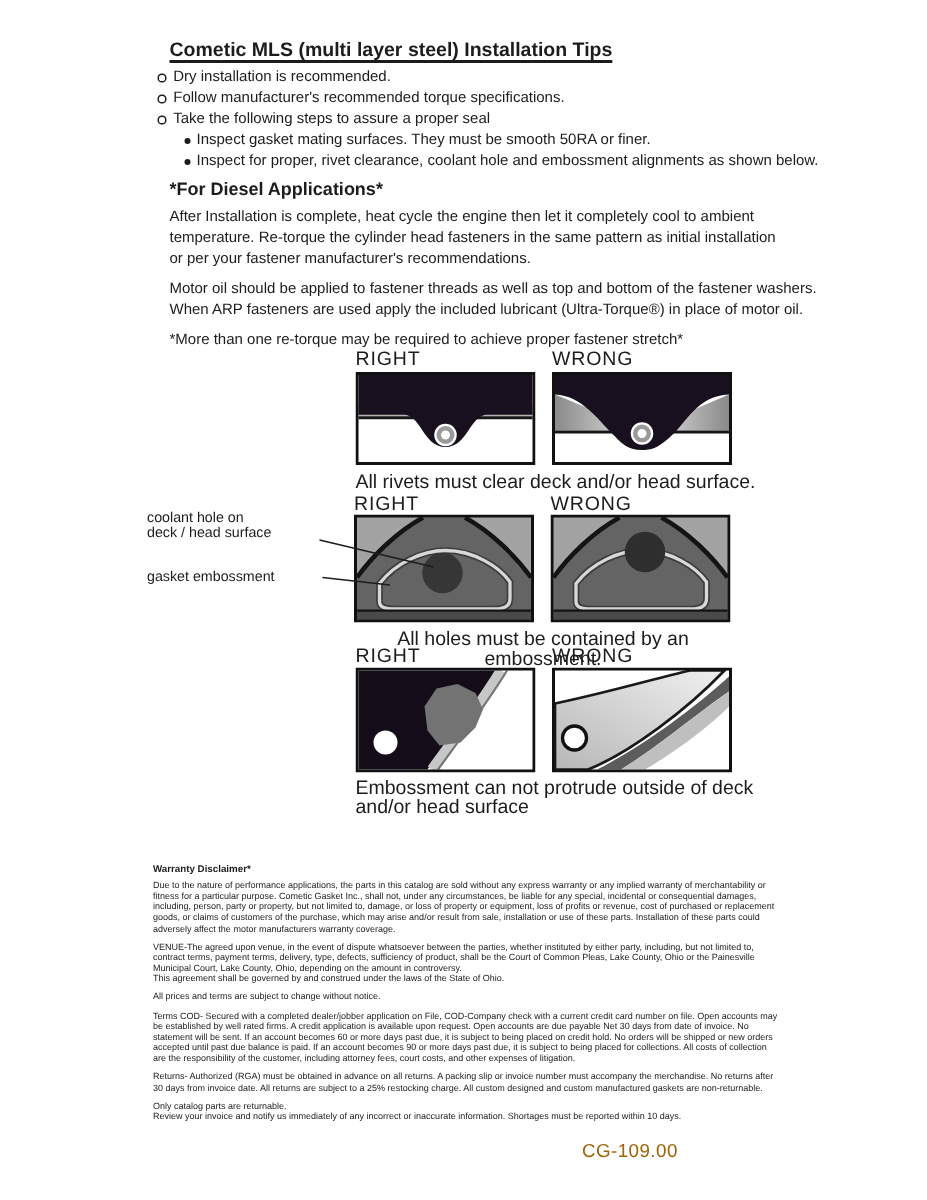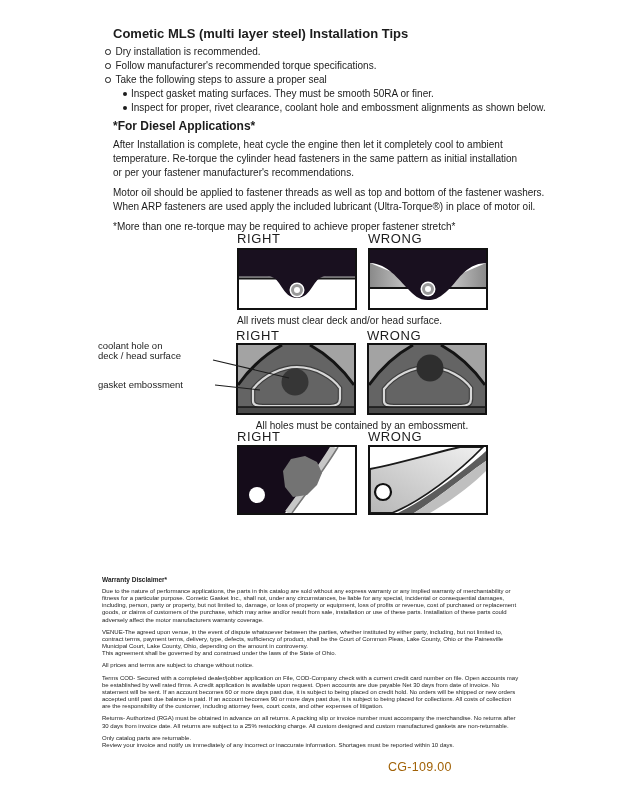--- a/index.html
+++ b/index.html
@@ -5,35 +5,35 @@
   html,body{margin:0;padding:0;background:#e9e9e9;}
   .page{
     position:relative;width:618px;height:800px;background:#ffffff;
     font-family:"Liberation Sans", sans-serif;color:#1c1c1c;overflow:hidden;
     margin:0 auto;
   }
   
   .intro{position:absolute;left:104px;top:24px;width:474px;}
   .doc-title{
     margin:0 0 5px 9px;font-size:13px;font-weight:bold;line-height:16px;
-    text-underline-offset:3px;text-decoration-thickness:1.5px;
+    text-decoration:underline;text-underline-offset:3px;text-decoration-thickness:1.5px;
     display:inline-block;
   }
   .titlewrap{height:21px;}
   .bullets{font-size:10px;line-height:14px;}
   .bullet-row{display:flex;align-items:center;}
   .bmark{flex:none;width:3.5px;height:3.5px;border:1px solid #1c1c1c;border-radius:50%;margin:0 5px 0 1px;}
   .sub{margin-left:18px;}
   .smark{flex:none;width:4px;height:4px;background:#1c1c1c;border-radius:50%;margin:0 4px 0 1px;}
   .diesel-heading{margin:4px 0 4px 9px;font-size:12px;font-weight:bold;line-height:15px;}
   .para{margin:0 0 6px 9px;font-size:10px;line-height:14px;white-space:pre-line;}
   
   .dg-label{position:absolute;width:120px;text-align:left;font-size:13px;letter-spacing:0.6px;line-height:14px;}
   .panel{position:absolute;display:block;}
-  .caption{position:absolute;font-size:10px;line-height:13px;white-space:pre-line;}
+  .caption{position:absolute;font-size:13px;line-height:13px;white-space:pre-line;}
   .row2-label{position:absolute;text-align:left;font-size:9.5px;line-height:9.5px;white-space:pre-line;}
   .leader-overlay{position:absolute;left:205px;top:352px;pointer-events:none;}
   
   .disc{position:absolute;left:102px;top:576px;width:452px;}
   .disc-heading{margin:0 0 4px 0;font-size:6.5px;font-weight:bold;line-height:8px;}
   .disc p{margin:0 0 5px 0;font-size:6px;line-height:7.15px;white-space:pre-line;}
   
   .pagenum{position:absolute;left:388px;top:760px;font-size:12.5px;letter-spacing:0.3px;color:#a16207;}
 </style>
 </head>
@@ -175,20 +175,22 @@
       </linearGradient>
     </defs>
     <rect x="1" y="1" width="118" height="68" fill="#ffffff"></rect>
     <path d="M2,24 C36,17 70,7 92,2 H115 C90,28 52,57 24,68 H2 Z" fill="url(#g3)" stroke="#1a1a1a" stroke-width="1.8"></path>
     <path d="M118,6 C94,28 58,54 30,68 H46 C72,52 100,28 118,16 Z" fill="#5c5c5c"></path>
     <path d="M118,16 C100,28 72,52 46,68 H62 C86,54 106,38 118,26 Z" fill="#bfbfbf"></path>
     <circle cx="15" cy="47" r="8" fill="#ffffff" stroke="#111111" stroke-width="2.2"></circle>
     <rect x="1" y="1" width="118" height="68" fill="none" stroke="#111111" stroke-width="2"></rect>
   </svg>
 
+  <div class="caption" style="left:237px;top:518px;">Embossment can not protrude outside of deck
+and/or head surface</div>
 
   <div class="disc">
     <h3 class="disc-heading">Warranty Disclaimer*</h3>
     <p>Due to the nature of performance applications, the parts in this catalog are sold without any express warranty or any implied warranty of merchantability or
 fitness for a particular purpose.  Cometic Gasket Inc., shall not, under any circumstances, be liable for any special, incidental or consequential damages,
 including, person, party or property, but not limited to, damage, or loss of property or equipment, loss of profits or revenue, cost of purchased or replacement
 goods, or claims of customers of the purchase, which may arise and/or result from sale, installation or use of these parts.  Installation of these parts could
 adversely affect the motor manufacturers warranty coverage.</p>
     <p>VENUE-The agreed upon venue, in the event of dispute whatsoever between the parties, whether instituted by either party, including, but not limited to,
 contract terms, payment terms, delivery, type, defects, sufficiency of product, shall be the Court of Common Pleas, Lake County, Ohio or the Painesville

